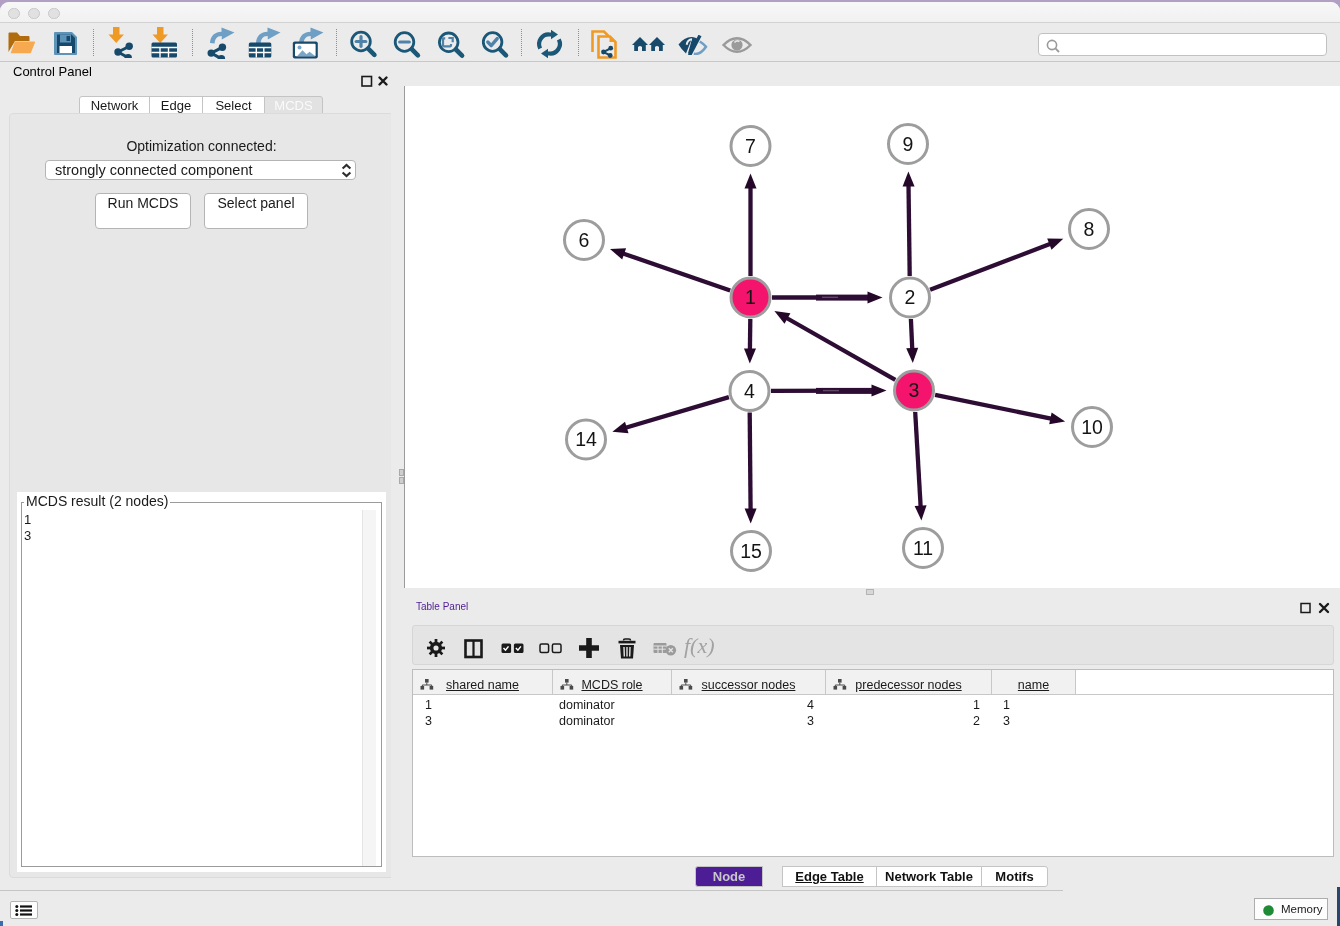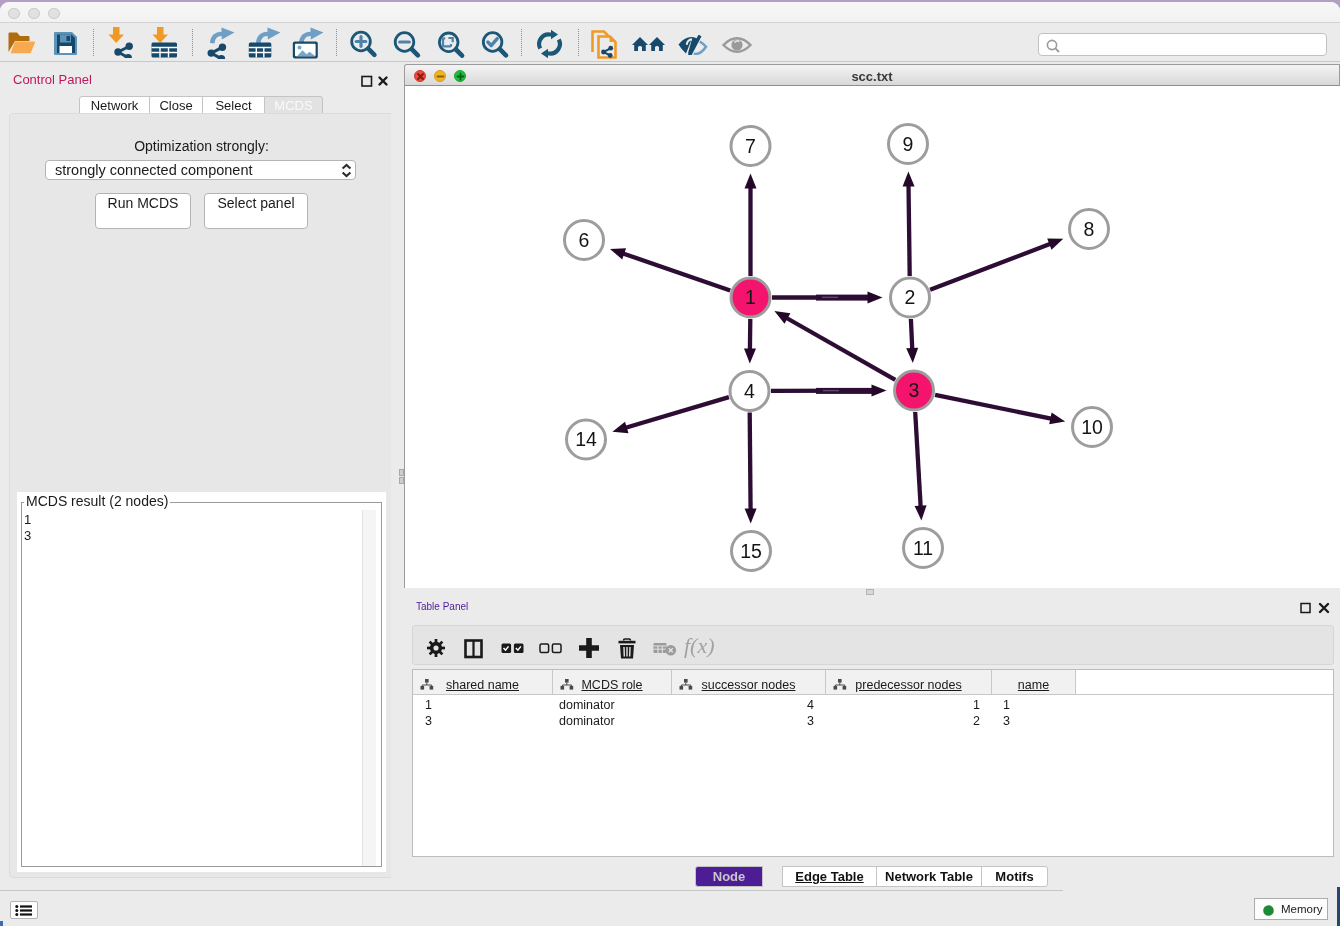--- a/index.html
+++ b/index.html
@@ -18,21 +18,21 @@
   
   .toolbar { position:absolute; top:21px; left:0; width:1340px; height:39px;
     background:#ecebec; border-bottom:1px solid #c9c8c9; }
   .tsep { position:absolute; top:6px; height:27px; width:0;
     border-left:1px dotted #8f8f8f; }
   .ticon { position:absolute; top:0; }
   .searchbox { position:absolute; left:1038px; top:10px; width:289px; height:23px;
     background:#ffffff; border:1px solid #c2c1c2; border-radius:4px; }
   
   .cp-head { position:absolute; left:0; top:60px; width:391px; height:36px; }
-  .cp-title { position:absolute; left:13px; top:10px; font-size:13px; color:#be185d; }
+  .cp-title { position:absolute; left:13px; top:2px; font-size:13px; color:#000000; }
   .tabs { position:absolute; top:94px; left:79px; height:20px; }
   .tab { position:absolute; top:0; height:20px; background:#ffffff; border:1px solid #c5c4c5;
     font-size:13px; font-weight:normal; color:#1a1a1a; text-align:center; line-height:18px; }
   .cp-panel { position:absolute; left:9px; top:111px; width:385px; height:765px;
     background:#e8e7e8; border:1px solid #dcdbdc; border-radius:4px; }
   .opt-label { position:absolute; top:24px; left:0; width:100%; text-align:center;
     font-size:14px; color:#1a1a1a; }
   .dropdown { position:absolute; left:35px; top:46px; width:311px; height:20px;
     background:#ffffff; border:1px solid #b5b4b5; border-radius:4px;
     font-size:14.5px; color:#1a1a1a; line-height:18px; padding-left:9px; }
@@ -242,57 +242,46 @@
 
   <div class="cp-head">
     <div class="cp-title">Control Panel</div>
     <svg style="position:absolute;left:361px;top:13px" width="30" height="13" viewBox="0 0 30 13">
         <rect x="1" y="1.5" width="9.5" height="9.5" fill="none" stroke="#1a1a1a" stroke-width="1.6"></rect>
         <path d="M18.5 2.5 l7 7 M25.5 2.5 l-7 7" stroke="#1a1a1a" stroke-width="2.4" stroke-linecap="round"></path>
       </svg>
   </div>
   <div class="tabs">
     <div class="tab" style="left:0; width:71px; border-radius:3px 0 0 3px;">Network</div>
-    <div class="tab" style="left:70px; width:54px;">Close</div>
+    <div class="tab" style="left:70px; width:54px;">Edge</div>
     <div class="tab" style="left:123px; width:63px;">Select</div>
     <div class="tab" style="left:185px; width:59px; background:#e3e2e3; color:#fbfafb; border-radius:0 3px 3px 0;">MCDS</div>
   </div>
   <div class="cp-panel">
-    <div class="opt-label">Optimization strongly:</div>
+    <div class="opt-label">Optimization connected:</div>
     <div class="dropdown">strongly connected component<svg style="position:absolute;right:1px;top:1px" width="15" height="17" viewBox="0 0 15 17">
           <g fill="none" stroke="#2e2e2e" stroke-width="2.1" stroke-linejoin="miter">
             <path d="M3.6 6.6 L7.5 2.9 11.4 6.6"></path>
             <path d="M3.6 10.4 L7.5 14.1 11.4 10.4"></path>
           </g>
         </svg></div>
     <div class="btn" style="left:85px; width:96px;">Run MCDS</div>
     <div class="btn" style="left:194px; width:104px;">Select panel</div>
     <div class="fs-outer">
       <div class="fieldset"></div>
       <div class="fieldset-label">MCDS result (2 nodes)</div>
       <div class="fs-text">1<br>3</div>
       <div class="fs-scroll"></div>
     </div>
   </div>
   <div class="splitter"></div>
   <div style="position:absolute;left:399px;top:467px;width:5px;height:7px;background:#cfcecf;border:1px solid #aaa9aa;"></div>
   <div style="position:absolute;left:399px;top:475px;width:5px;height:7px;background:#cfcecf;border:1px solid #aaa9aa;"></div>
 
   <div class="netwin">
-    <div class="net-titlebar">
-      <div class="nt" style="left:9px;  background:#ea4a40; border:1px solid #d0372e;"></div>
-      <div class="nt" style="left:29px; background:#f2b224; border:1px solid #d89c1d;"></div>
-      <div class="nt" style="left:49px; background:#1dbe3c; border:1px solid #14a830;"></div>
-      <svg style="position:absolute;left:9px;top:5px" width="55" height="13" viewBox="0 0 55 13">
-          <path d="M4 4 l5 5 M9 4 l-5 5" stroke="#7e1a12" stroke-width="1.8" stroke-linecap="round"></path>
-          <line x1="23.5" y1="6.5" x2="29.5" y2="6.5" stroke="#8a6208" stroke-width="1.8" stroke-linecap="round"></line>
-          <path d="M43.5 6.5 h6 M46.5 3.5 v6" stroke="#0c5c1d" stroke-width="1.8" stroke-linecap="round"></path>
-        </svg>
-      <div class="net-title">scc.txt</div>
-    </div>
     <div class="canvas">
       <svg style="display:block" width="935" height="502" viewBox="405 86 935 502">
         <g stroke="#2e0d35" stroke-width="4.3">
 <line x1="750.5" y1="276.0" x2="750.5" y2="186.5"></line>
 <line x1="730.2" y1="290.5" x2="622.3" y2="253.2"></line>
 <line x1="772.0" y1="297.5" x2="869.5" y2="297.5"></line>
 <line x1="750.3" y1="319.0" x2="749.9" y2="350.5"></line>
 <line x1="909.7" y1="276.0" x2="908.5" y2="184.5"></line>
 <line x1="930.1" y1="289.8" x2="1051.2" y2="243.5"></line>
 <line x1="910.9" y1="319.0" x2="912.3" y2="350.0"></line>

